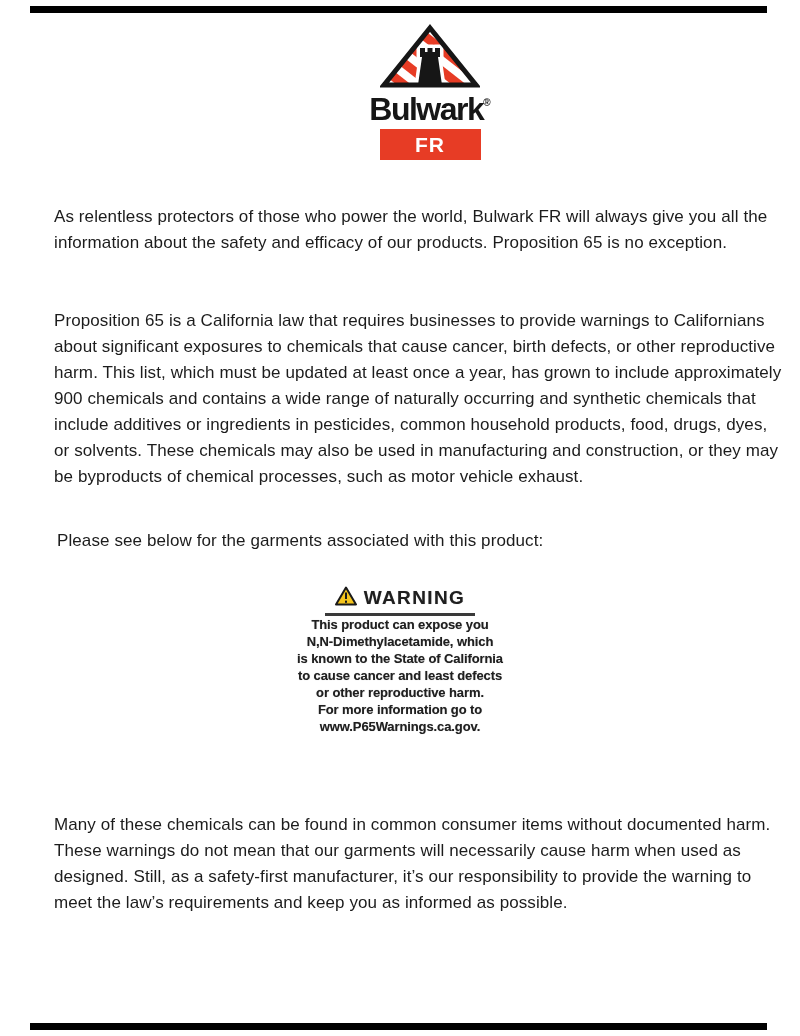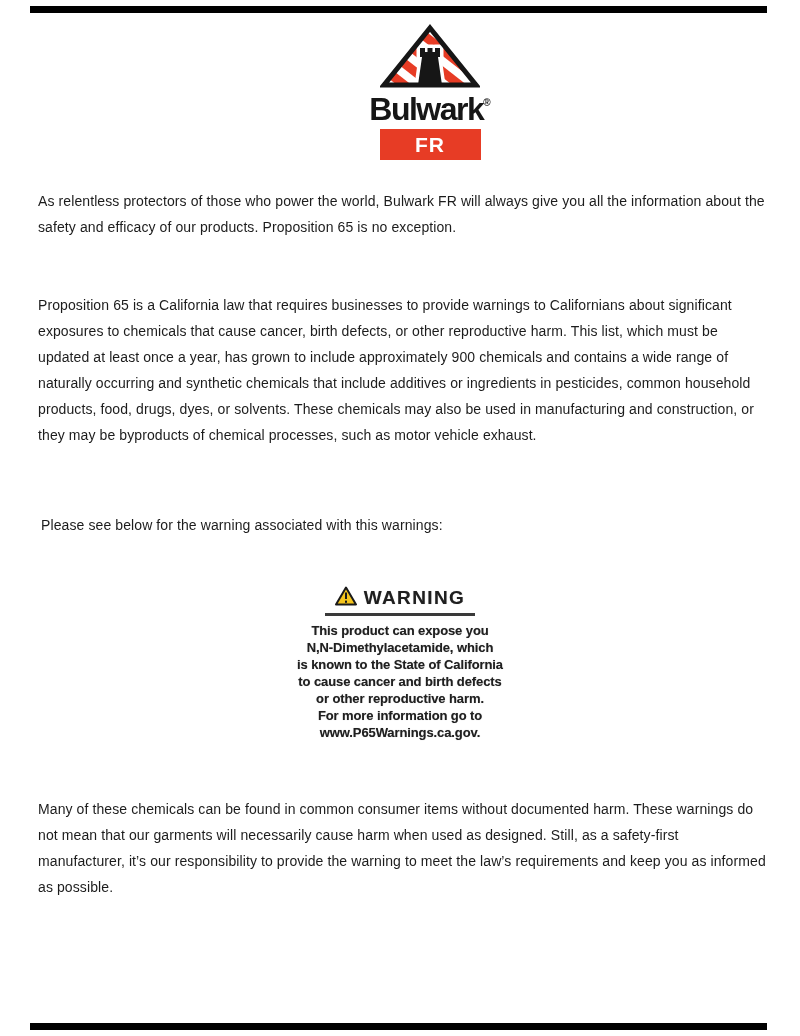--- a/index.html
+++ b/index.html
@@ -13,33 +13,33 @@
 
   
   .logo{position:absolute;top:24px;left:16px;width:800px;display:flex;flex-direction:column;align-items:center;padding-left:14px;}
   .brand-row{margin-top:1px;line-height:1;white-space:nowrap;}
   .brand{font-size:32px;font-weight:900;letter-spacing:-1.5px;color:#161616;}
   .regmark{font-size:10px;font-weight:700;color:#161616;vertical-align:14px;letter-spacing:0;}
   .fr-bar{margin-top:4px;width:101px;height:31px;background:#e73c25;display:flex;align-items:center;justify-content:center;}
   .fr-text{color:#ffffff;font-weight:700;font-size:21px;letter-spacing:1px;}
 
   
-  .body-par{position:absolute;left:38px;width:731px;margin:0;font-size:14px;line-height:26px;letter-spacing:0.1px;color:#1c1c1c;}
+  .body-par{position:absolute;left:38px;width:731px;margin:16px;font-size:17px;line-height:26px;letter-spacing:0.1px;color:#1c1c1c;}
   .p1{top:188px;}
   .p2{top:292px;}
   .p3{top:512px;left:41px;}
   .p4{top:796px;}
 
   
   .warning-label{position:absolute;top:586px;left:0;width:800px;display:flex;flex-direction:column;align-items:center;
     text-shadow:0 0 0.7px rgba(40,40,40,0.45);}
   .wl-head{display:flex;align-items:center;gap:7px;text-align:center;}
   .wl-heading{font-size:19px;font-weight:900;letter-spacing:1.4px;color:#1f1f1f;}
   .wl-rule{width:150px;height:3px;background:#3a3a3a;margin-top:3px;}
-  .wl-lines{margin-top:6px;text-align:center;font-size:13px;font-weight:bold;line-height:17px;letter-spacing:-0.1px;color:#202020;}
+  .wl-lines{text-align:center;font-size:13px;font-weight:bold;line-height:17px;letter-spacing:-0.1px;color:#202020;}
 </style>
 </head>
 <body>
 
 <div class="page">
 
   <div class="edge-bar top"></div>
 
   <div class="logo">
     <span>
@@ -71,39 +71,39 @@
     <div class="brand-row"><span class="brand">Bulwark</span><span class="regmark">®</span></div>
     <div class="fr-bar">
       <span class="fr-text">FR</span>
     </div>
   </div>
 
   <p class="body-par p1">As relentless protectors of those who power the world, Bulwark FR will always give you all the information about the safety and efficacy of our products. Proposition 65 is no exception.</p>
 
   <p class="body-par p2">Proposition 65 is a California law that requires businesses to provide warnings to Californians about significant exposures to chemicals that cause cancer, birth defects, or other reproductive harm. This list, which must be updated at least once a year, has grown to include approximately 900 chemicals and contains a wide range of naturally occurring and synthetic chemicals that include additives or ingredients in pesticides, common household products, food, drugs, dyes, or solvents. These chemicals may also be used in manufacturing and construction, or they may be byproducts of chemical processes, such as motor vehicle exhaust.</p>
 
-  <p class="body-par p3">Please see below for the warning associated with this warnings:</p>
+  <p class="body-par p3">Please see below for the garments associated with this product:</p>
 
   <div class="warning-label">
     <div class="wl-head">
       <span>
         <svg width="22" height="20" viewBox="0 0 22 20" aria-hidden="true">
           <polygon points="11,1.5 21,18.5 1,18.5" fill="#f5c51d" stroke="#1a1a1a" stroke-width="2" stroke-linejoin="round"></polygon>
           <rect x="10" y="6.5" width="2" height="6.5" fill="#1a1a1a"></rect>
           <rect x="10" y="14.6" width="2" height="2.2" fill="#1a1a1a"></rect>
         </svg>
       </span>
       <span class="wl-heading">WARNING</span>
     </div>
     <div class="wl-rule"></div>
     <div class="wl-lines">
         <div>This product can expose you</div>
         <div>N,N-Dimethylacetamide, which</div>
         <div>is known to the State of California</div>
-        <div>to cause cancer and birth defects</div>
+        <div>to cause cancer and least defects</div>
         <div>or other reproductive harm.</div>
         <div>For more information go to</div>
         <div>www.P65Warnings.ca.gov.</div>
       </div>
   </div>
 
   <p class="body-par p4">Many of these chemicals can be found in common consumer items without documented harm. These warnings do not mean that our garments will necessarily cause harm when used as designed. Still, as a safety-first manufacturer, it’s our responsibility to provide the warning to meet the law’s requirements and keep you as informed as possible.</p>
 
   <div class="edge-bar bottom"></div>
 

